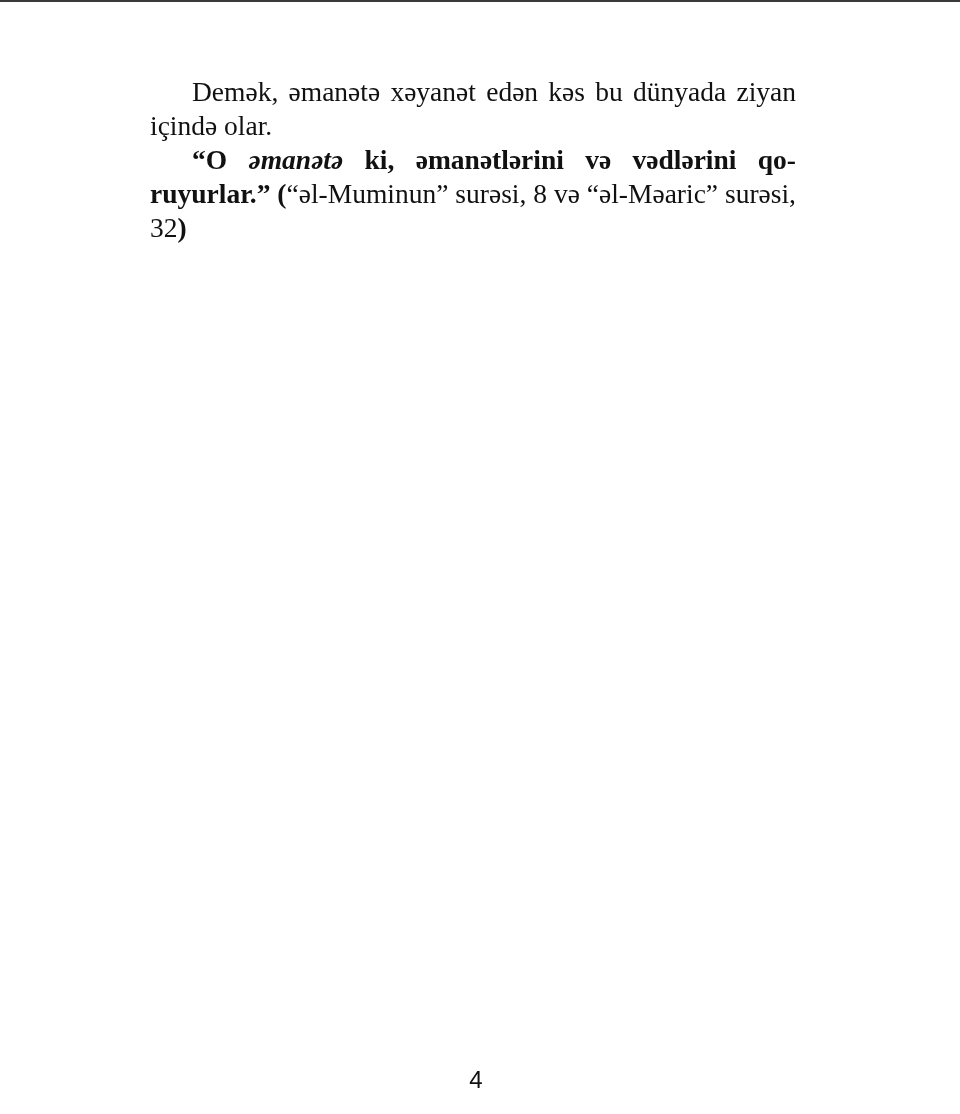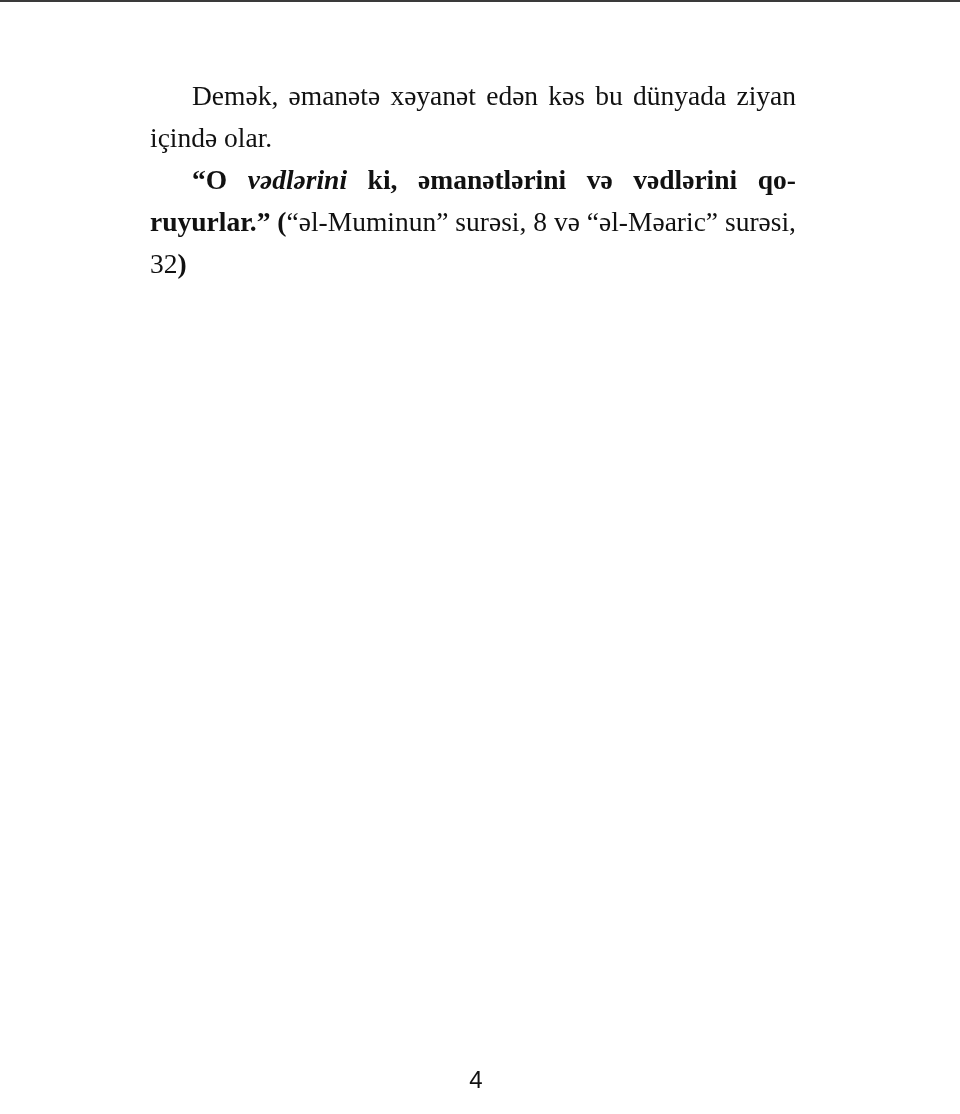--- a/index.html
+++ b/index.html
@@ -1,28 +1,28 @@
 <!DOCTYPE html>
 <html><head>
   <meta charset="utf-8">
   <style>
     html, body { margin: 0; padding: 0; background: #ffffff; }
     body { width: 960px; height: 1114px; position: relative; overflow: hidden; }
     .top-rule { position: absolute; left: 0; top: 0; width: 960px; height: 2px; background: #3a3a3a; }
     .page { position: absolute; left: 150px; top: 75px; width: 646px;
-      font-family: "Liberation Serif", "DejaVu Serif", serif; font-size: 27.5px; line-height: 42px; color: #111; }
+      font-family: "Liberation Serif", "DejaVu Serif", serif; font-size: 27.5px; line-height: 34px; color: #111; }
     .para { margin: 0; text-align: justify; text-indent: 42px; hyphens: manual; }
     .b { font-weight: bold; }
     .bi { font-weight: bold; font-style: italic; }
     .page-number { position: absolute; left: 0; width: 952px; top: 1066px; text-align: center;
       font-family: "Liberation Sans", "DejaVu Sans", sans-serif; font-size: 24px; color: #111; }
   </style>
 </head>
 <body>
 
 <div class="top-rule"></div>
 
 <div class="page">
   <p class="para">Demək, əmanətə xəyanət edən kəs bu dünyada ziyan içində olar.</p>
-  <p class="para"><span class="b">“O </span><span class="bi">vədlərini</span><span class="b"> ki, əmanətlərini və vədlərini qo­ruyurlar.”</span><span class="b"> (</span><span>“əl-Muminun” surəsi, 8 və “əl-Məaric” surəsi, 32</span><span class="b">)</span></p>
+  <p class="para"><span class="b">“O </span><span class="bi">əmanətə</span><span class="b"> ki, əmanətlərini və vədlərini qo­ruyurlar.”</span><span class="b"> (</span><span>“əl-Muminun” surəsi, 8 və “əl-Məaric” surəsi, 32</span><span class="b">)</span></p>
 </div>
 
 <div class="page-number">4</div>
 
 </body></html>

